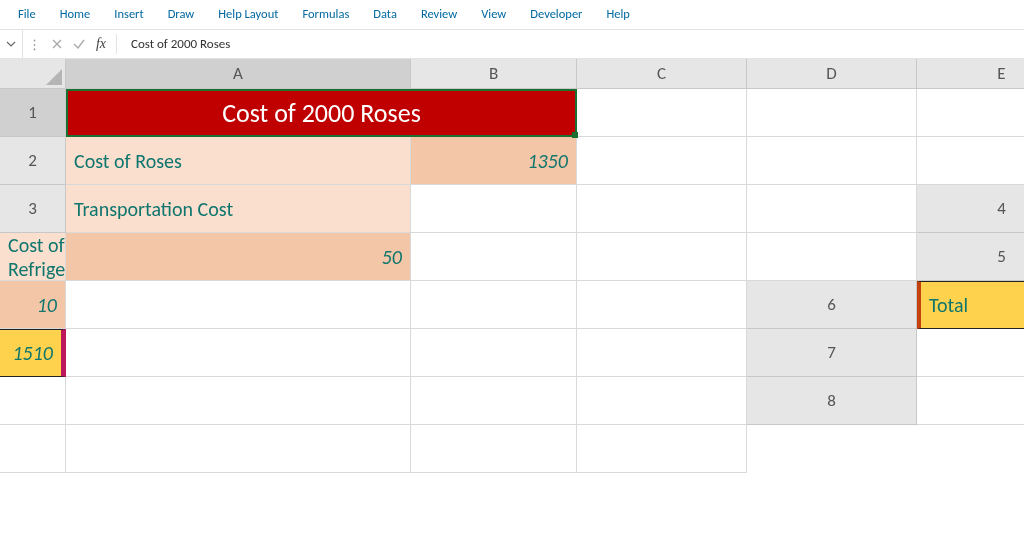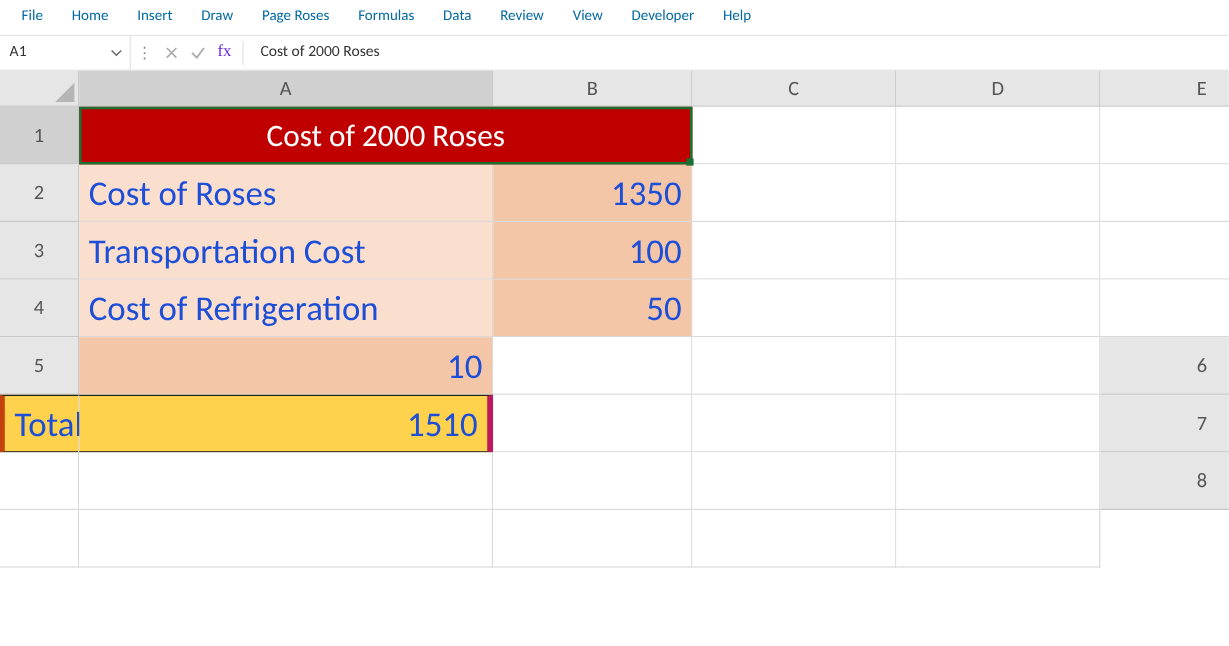--- a/index.html
+++ b/index.html
@@ -14,72 +14,71 @@
     .name-box-wrap { display: flex; align-items: center; height: 100%; border-right: 1px solid #e3e3e3; }
     .name-box { width: 86px; padding: 0 8px; height: 100%; line-height: 28px; font-size: 13px; color: #333; }
     .name-box-caret { width: 22px; height: 100%; display: flex; align-items: center; justify-content: center; color: #666; }
     .name-box-caret svg { width: 10px; height: 10px; }
 
     .three-dots { padding: 0 5px; color: #888; display: flex; align-items: center; font-size: 13px; }
 
     .btn-icon { width: 22px; height: 22px; display: flex; align-items: center; justify-content: center; color: #999; }
     .btn-icon.cancel svg { width: 12px; height: 12px; }
     .btn-icon.confirm svg { width: 14px; height: 14px; }
-    .btn-icon.fx { font-family: "Times New Roman", serif; font-size: 14px; color: #6d28d9; }
+    .btn-icon.fx { font-style: italic; font-family: "Times New Roman", serif; font-size: 14px; color: #404040; }
 
     .divider-v { width: 1px; height: 20px; background: #e3e3e3; margin: 0 4px; }
 
     .formula-input { flex: 1; padding: 0 10px; height: 100%; line-height: 28px; font-size: 13px; color: #333; }
 
     
     .sheet { display: grid; grid-template-columns: 66px 345px 166px 170px 170px 170px; grid-template-rows: 30px repeat(8, 48px); }
 
     .corner { background: #e6e6e6; border-right: 1px solid #c8c8c8; border-bottom: 1px solid #c8c8c8; position: relative; }
     .corner::after { content: ""; position: absolute; right: 3px; bottom: 3px; width: 0; height: 0; border-style: solid; border-width: 0 0 16px 16px; border-color: transparent transparent #b5b5b5 transparent; }
 
     .col-head { background: #e6e6e6; border-right: 1px solid #c8c8c8; border-bottom: 1px solid #c8c8c8; display: flex; align-items: center; justify-content: center; font-size: 17px; color: #555; }
     .col-head.sel { background: #d0d0d0; }
 
     .row-head { background: #e6e6e6; border-right: 1px solid #c8c8c8; border-bottom: 1px solid #c8c8c8; display: flex; align-items: center; justify-content: center; font-size: 17px; color: #555; }
     .row-head.sel { background: #d0d0d0; }
 
-    .cell { border-right: 1px solid #d9d9d9; border-bottom: 1px solid #d9d9d9; display: flex; align-items: center; padding: 0 8px; font-size: 29px; color: #1d4ed8; background: #fff; font-family: Calibri, Arial, sans-serif; }
-    .cell.right { justify-content: flex-end; }
+    .cell { border-right: 1px solid #d9d9d9; border-bottom: 1px solid #d9d9d9; display: flex; align-items: center; padding: 0 8px; font-size: 20px; color: #0f766e; background: #fff; font-family: Calibri, Arial, sans-serif; }
+    .cell.right { justify-content: flex-end; font-style: italic; }
     .cell.center { justify-content: center; }
 
     
     .title-cell { grid-column: 2 / span 2; background: #c00000; color: #fff; font-size: 26px; border: 2px solid #1a7030; position: relative; justify-content: center; }
     .title-cell::after { content: ""; position: absolute; right: -3px; bottom: -3px; width: 6px; height: 6px; background: #1a7030; }
 
     .peach-a { background: #fadfcf; }
     .peach-b { background: #f4c6a8; }
     .total-row { background: #ffd24d; border-top: 1px solid #222; border-bottom: 1px solid #222; }
     .total-row.lastcol { border-right: 5px solid #be185d; }
     .total-row.firstcol { border-left: 4px solid #c2410c; }
   </style>
 </head>
 <body>
 
 <div class="tabs">
   <div class="tab">File</div>
   <div class="tab">Home</div>
   <div class="tab">Insert</div>
   <div class="tab">Draw</div>
-  <div class="tab">Page Roses</div>
+  <div class="tab">Help Layout</div>
   <div class="tab">Formulas</div>
   <div class="tab">Data</div>
   <div class="tab">Review</div>
   <div class="tab">View</div>
   <div class="tab">Developer</div>
   <div class="tab">Help</div>
 </div>
 
 <div class="formula-bar">
   <div class="name-box-wrap">
-    <div class="name-box">A1</div>
     <div class="name-box-caret">
       <svg viewBox="0 0 10 10">
           <path d="M1 3 L5 7 L9 3" stroke="#666" stroke-width="1.2" fill="none"></path>
         </svg>
     </div>
   </div>
   <div class="three-dots">⋮</div>
   <div class="btn-icon cancel">
     <svg viewBox="0 0 12 12">
         <path d="M2 2 L10 10 M10 2 L2 10" stroke="#aaa" stroke-width="1.4"></path>
@@ -112,21 +111,20 @@
 
   <div class="row-head">2</div>
   <div class="cell peach-a">Cost of Roses</div>
   <div class="cell right peach-b">1350</div>
   <div class="cell"></div>
   <div class="cell"></div>
   <div class="cell"></div>
 
   <div class="row-head">3</div>
   <div class="cell peach-a">Transportation Cost</div>
-  <div class="cell right peach-b">100</div>
   <div class="cell"></div>
   <div class="cell"></div>
   <div class="cell"></div>
 
   <div class="row-head">4</div>
   <div class="cell peach-a">Cost of Refrigeration</div>
   <div class="cell right peach-b">50</div>
   <div class="cell"></div>
   <div class="cell"></div>
   <div class="cell"></div>

